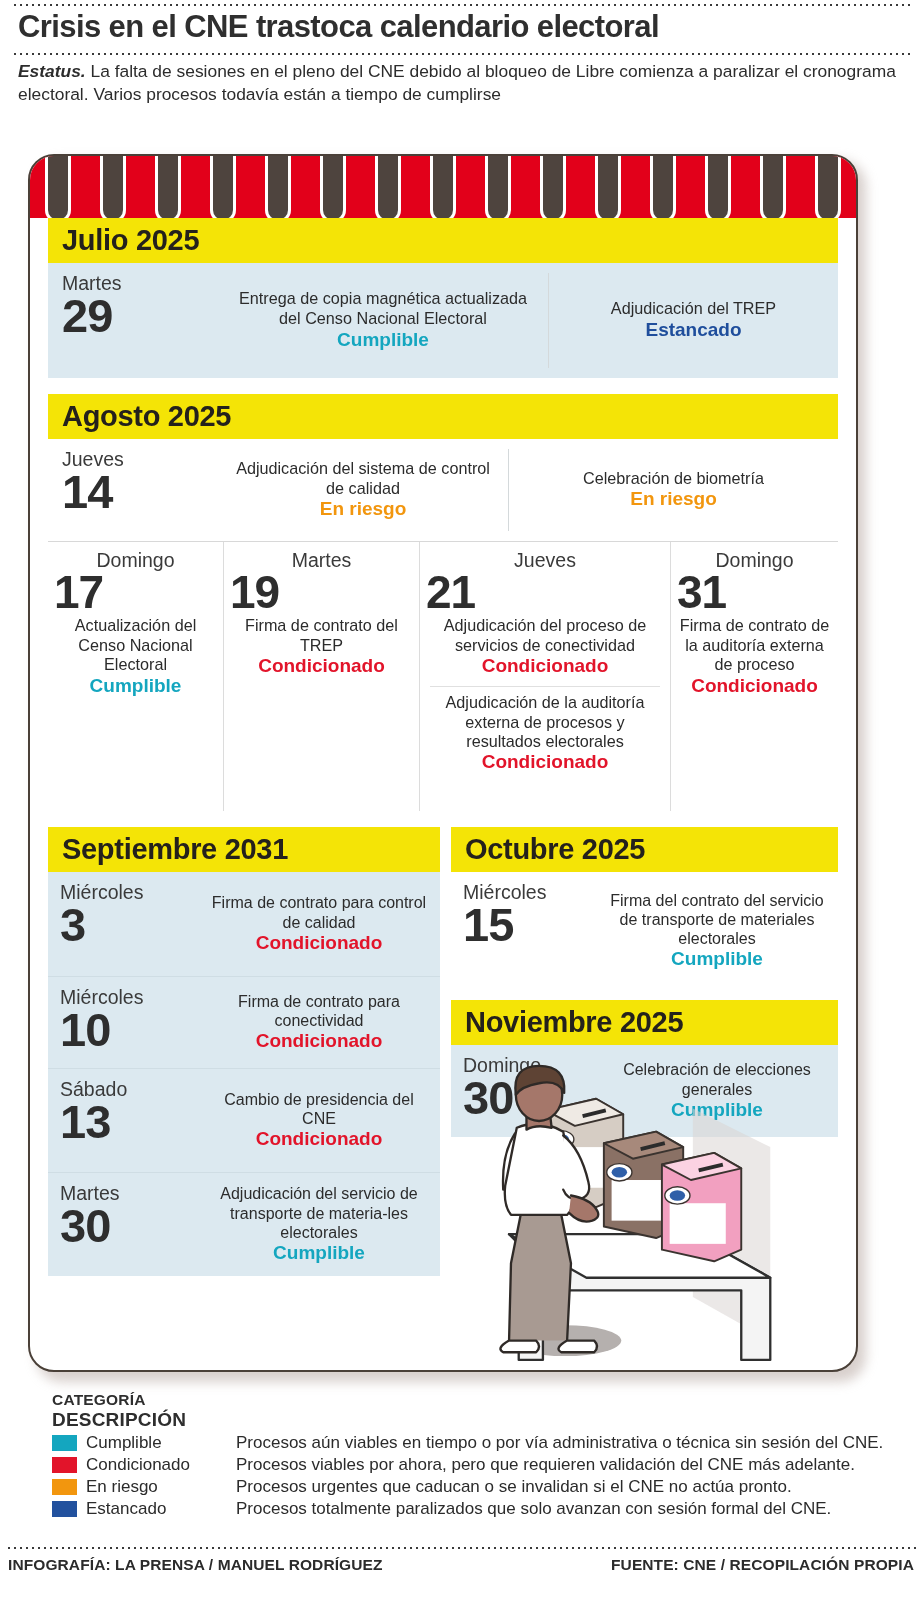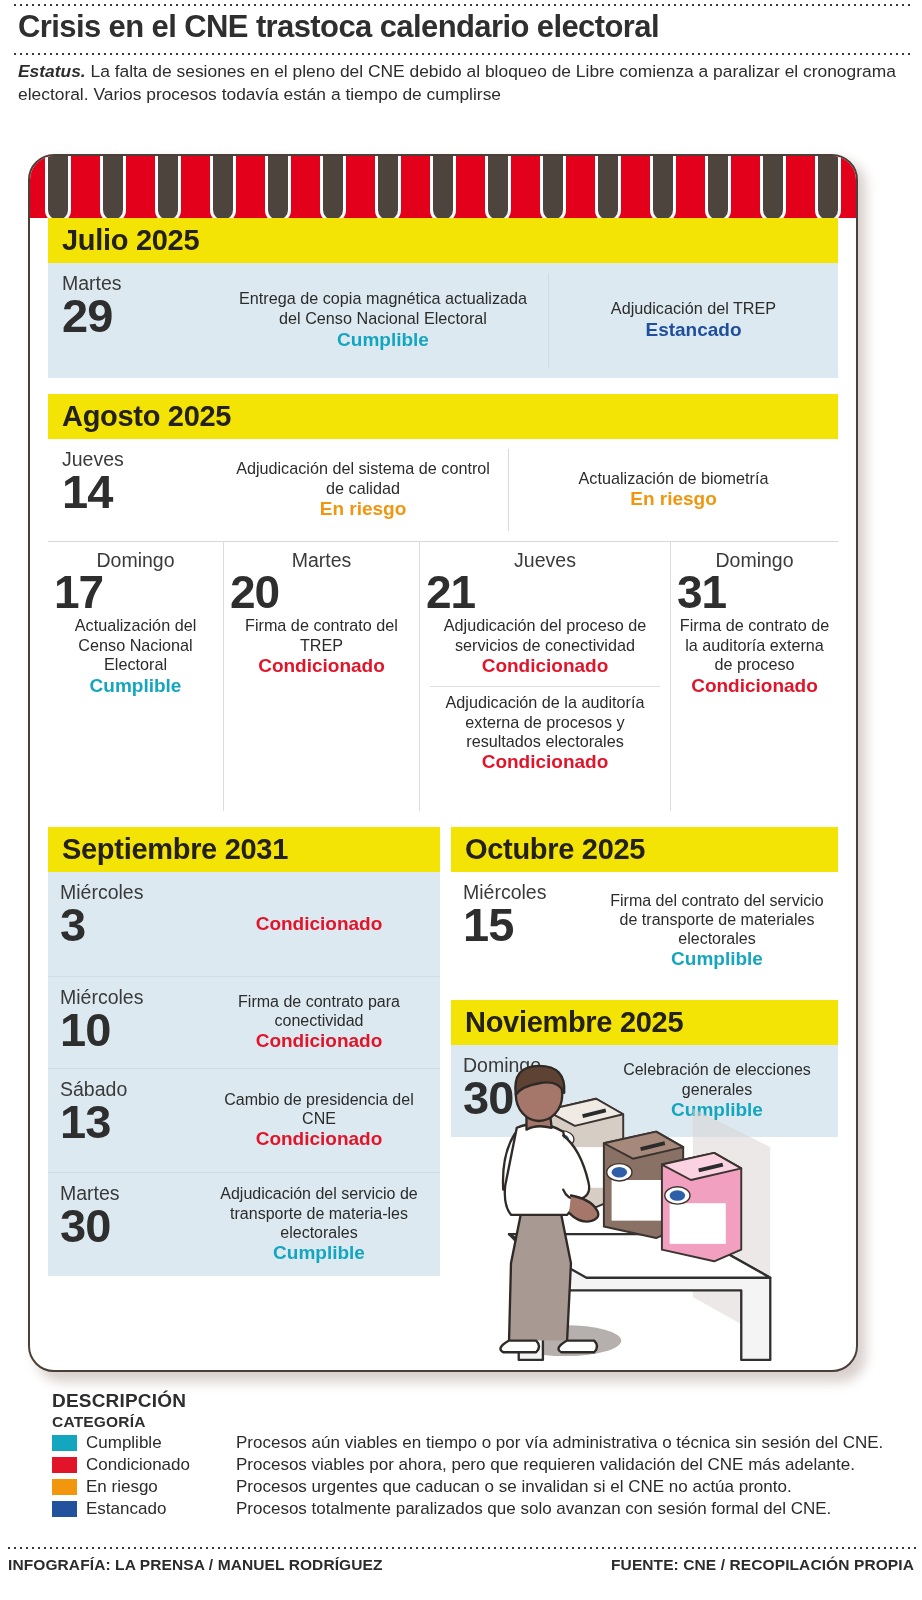--- a/index.html
+++ b/index.html
@@ -202,35 +202,35 @@
         <div class="daycell">
           <div class="dow">Jueves</div>
           <div class="dnum">14</div>
         </div>
         <div class="evt" style="flex:0 0 290px">
           <div class="ttl">Adjudicación del sistema de control de calidad</div>
           <div class="status st-enriesgo">En riesgo</div>
         </div>
         <div class="vsep"></div>
         <div class="evt">
-          <div class="ttl">Actualización de biometría</div>
+          <div class="ttl">Celebración de biometría</div>
           <div class="status st-enriesgo">En riesgo</div>
         </div>
       </div>
 
       <div id="aug-quad" style="min-height:270px">
         <div class="qcol" style="width:175px;flex:0 0 175px">
           <div class="dow">Domingo</div>
           <div class="dnum">17</div>
           <div class="qtxt">Actualización del Censo Nacional Electoral</div>
           <div class="status st-cumplible">Cumplible</div>
         </div>
         <div class="qcol" style="width:196px;flex:0 0 196px">
           <div class="dow">Martes</div>
-          <div class="dnum">20</div>
+          <div class="dnum">19</div>
           <div class="qtxt">Firma de contrato del TREP</div>
           <div class="status st-condicionado">Condicionado</div>
         </div>
         <div class="qcol" style="width:251px;flex:0 0 251px">
           <div class="dow">Jueves</div>
           <div class="dnum">21</div>
           <div class="qtxt">Adjudicación del proceso de servicios de conectividad</div>
           <div class="status st-condicionado">Condicionado</div>
           <div class="qdiv"></div>
           <div class="qtxt">Adjudicación de la auditoría externa de procesos y resultados electorales</div>
@@ -248,20 +248,21 @@
 
         <div id="col-sept">
           <div class="month-hdr">Septiembre 2031</div>
 
           <div class="daterow row-blue" style="min-height:104px">
             <div class="daycell sep-daycell">
               <div class="dow">Miércoles</div>
               <div class="dnum">3</div>
             </div>
             <div class="evt sep-evt">
+              <div class="ttl">Firma de contrato para control de calidad</div>
               <div class="status st-condicionado">Condicionado</div>
             </div>
           </div>
 
           <div class="daterow row-blue" style="min-height:92px">
             <div class="daycell sep-daycell">
               <div class="dow">Miércoles</div>
               <div class="dnum">10</div>
             </div>
             <div class="evt sep-evt">
@@ -364,22 +365,22 @@
               <ellipse cx="91" cy="46" rx="24" ry="27" fill="#a5776a"></ellipse>
               <path d="M67 46 q-4 -30 24 -30 q28 0 26 28 q-6 -14 -26 -10 q-18 3 -24 12 z" fill="#5e4334"></path>
             </g>
           </svg>
         </div>
       </div>
     </div>
   </div>
 
   <div id="legend">
+    <div id="leg-t2">CATEGORÍA</div>
     <div id="leg-t1">DESCRIPCIÓN</div>
-    <div id="leg-t2">CATEGORÍA</div>
 
     <div class="leg-row">
       <span class="sw" style="background:#14a6bf"></span>
       <span class="leg-name">Cumplible</span>
       <span class="leg-desc">Procesos aún viables en tiempo o por vía administrativa o técnica sin sesión del CNE.</span>
     </div>
     <div class="leg-row">
       <span class="sw" style="background:#e2142a"></span>
       <span class="leg-name">Condicionado</span>
       <span class="leg-desc">Procesos viables por ahora, pero que requieren validación del CNE más adelante.</span>

